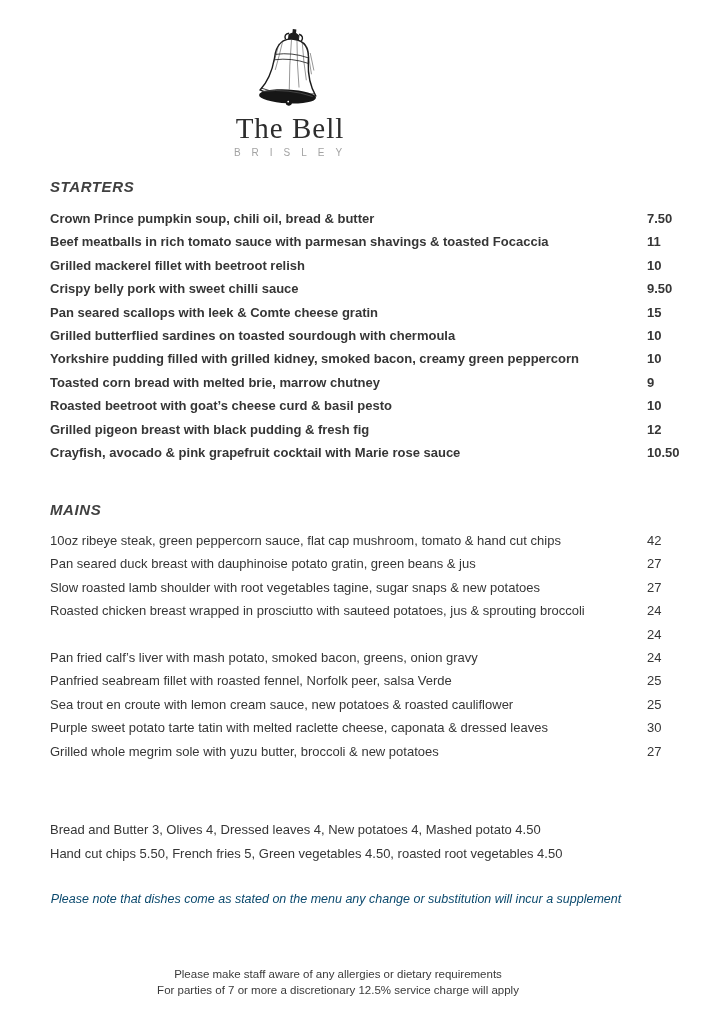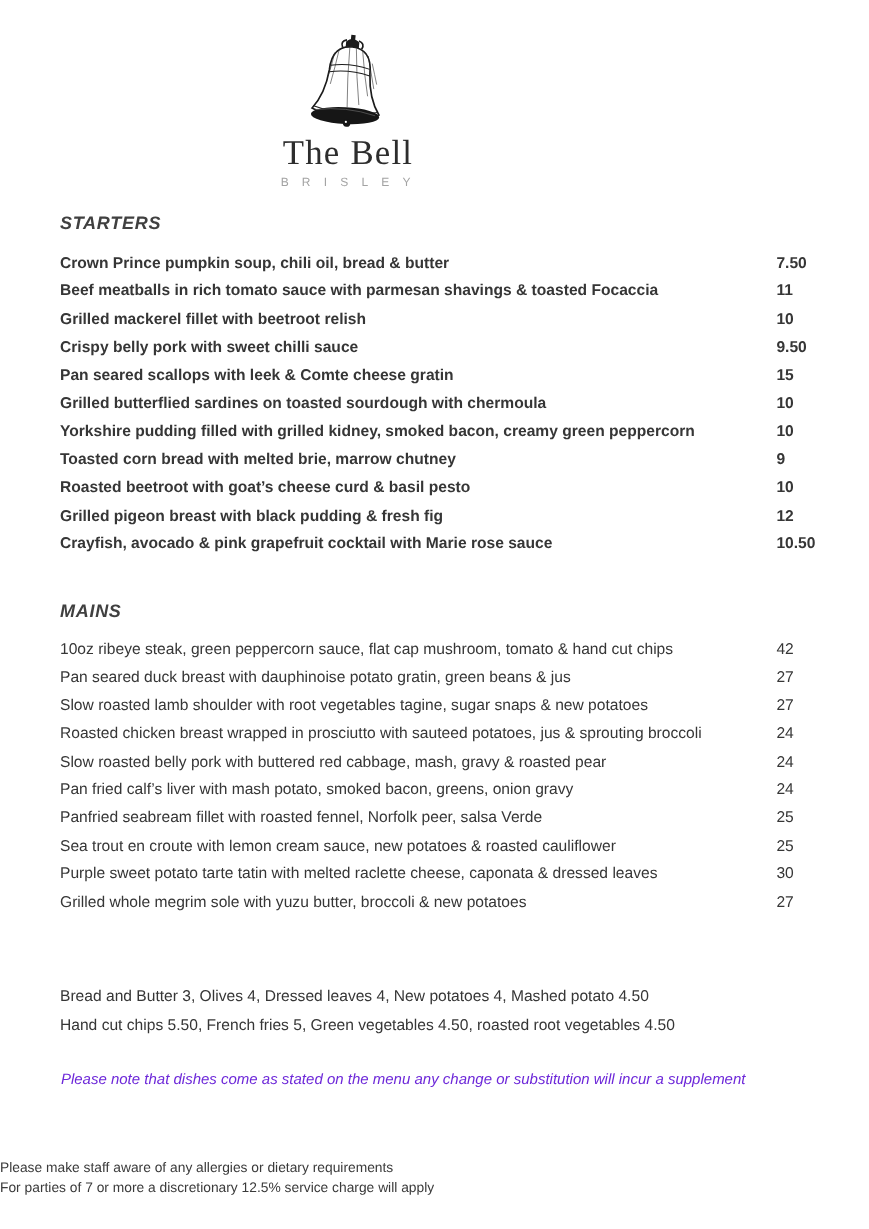--- a/index.html
+++ b/index.html
@@ -45,27 +45,27 @@
   .menu-row .price{position:absolute;left:597px;top:0;}
 
   
   .sides{position:absolute;left:50px;top:818px;font-size:13px;}
   .side-line{height:24px;line-height:24px;white-space:nowrap;}
 
   
   .note{
     position:absolute;left:50px;top:892px;width:572px;
     text-align:center;font-style:italic;font-size:12.5px;line-height:15px;
-    color:#6d28d9;
+    color:#0c4a6e;
   }
 
   
   .footer{
     position:absolute;left:0;top:967px;width:676px;
-    text-align:left;font-size:11.5px;line-height:15.5px;
+    text-align:center;font-size:11.5px;line-height:15.5px;
     color:#3a3a3a;
   }
 </style>
 </head>
 <body>
 
 <div class="page">
 
   <div class="header">
     <svg class="bell-svg" width="84" height="86" viewBox="0 0 84 86" aria-hidden="true">
@@ -179,21 +179,20 @@
         <span class="dish">Slow roasted lamb shoulder with root vegetables tagine, sugar snaps &amp; new potatoes</span>
         <span class="price">27</span>
       </div>
 
       <div class="menu-row">
         <span class="dish">Roasted chicken breast wrapped in prosciutto with sauteed potatoes, jus &amp; sprouting broccoli</span>
         <span class="price">24</span>
       </div>
 
       <div class="menu-row">
-        <span class="dish">Slow roasted belly pork with buttered red cabbage, mash, gravy &amp; roasted pear</span>
         <span class="price">24</span>
       </div>
 
       <div class="menu-row">
         <span class="dish">Pan fried calf’s liver with mash potato, smoked bacon, greens, onion gravy</span>
         <span class="price">24</span>
       </div>
 
       <div class="menu-row">
         <span class="dish">Panfried seabream fillet with roasted fennel, Norfolk peer, salsa Verde</span>

